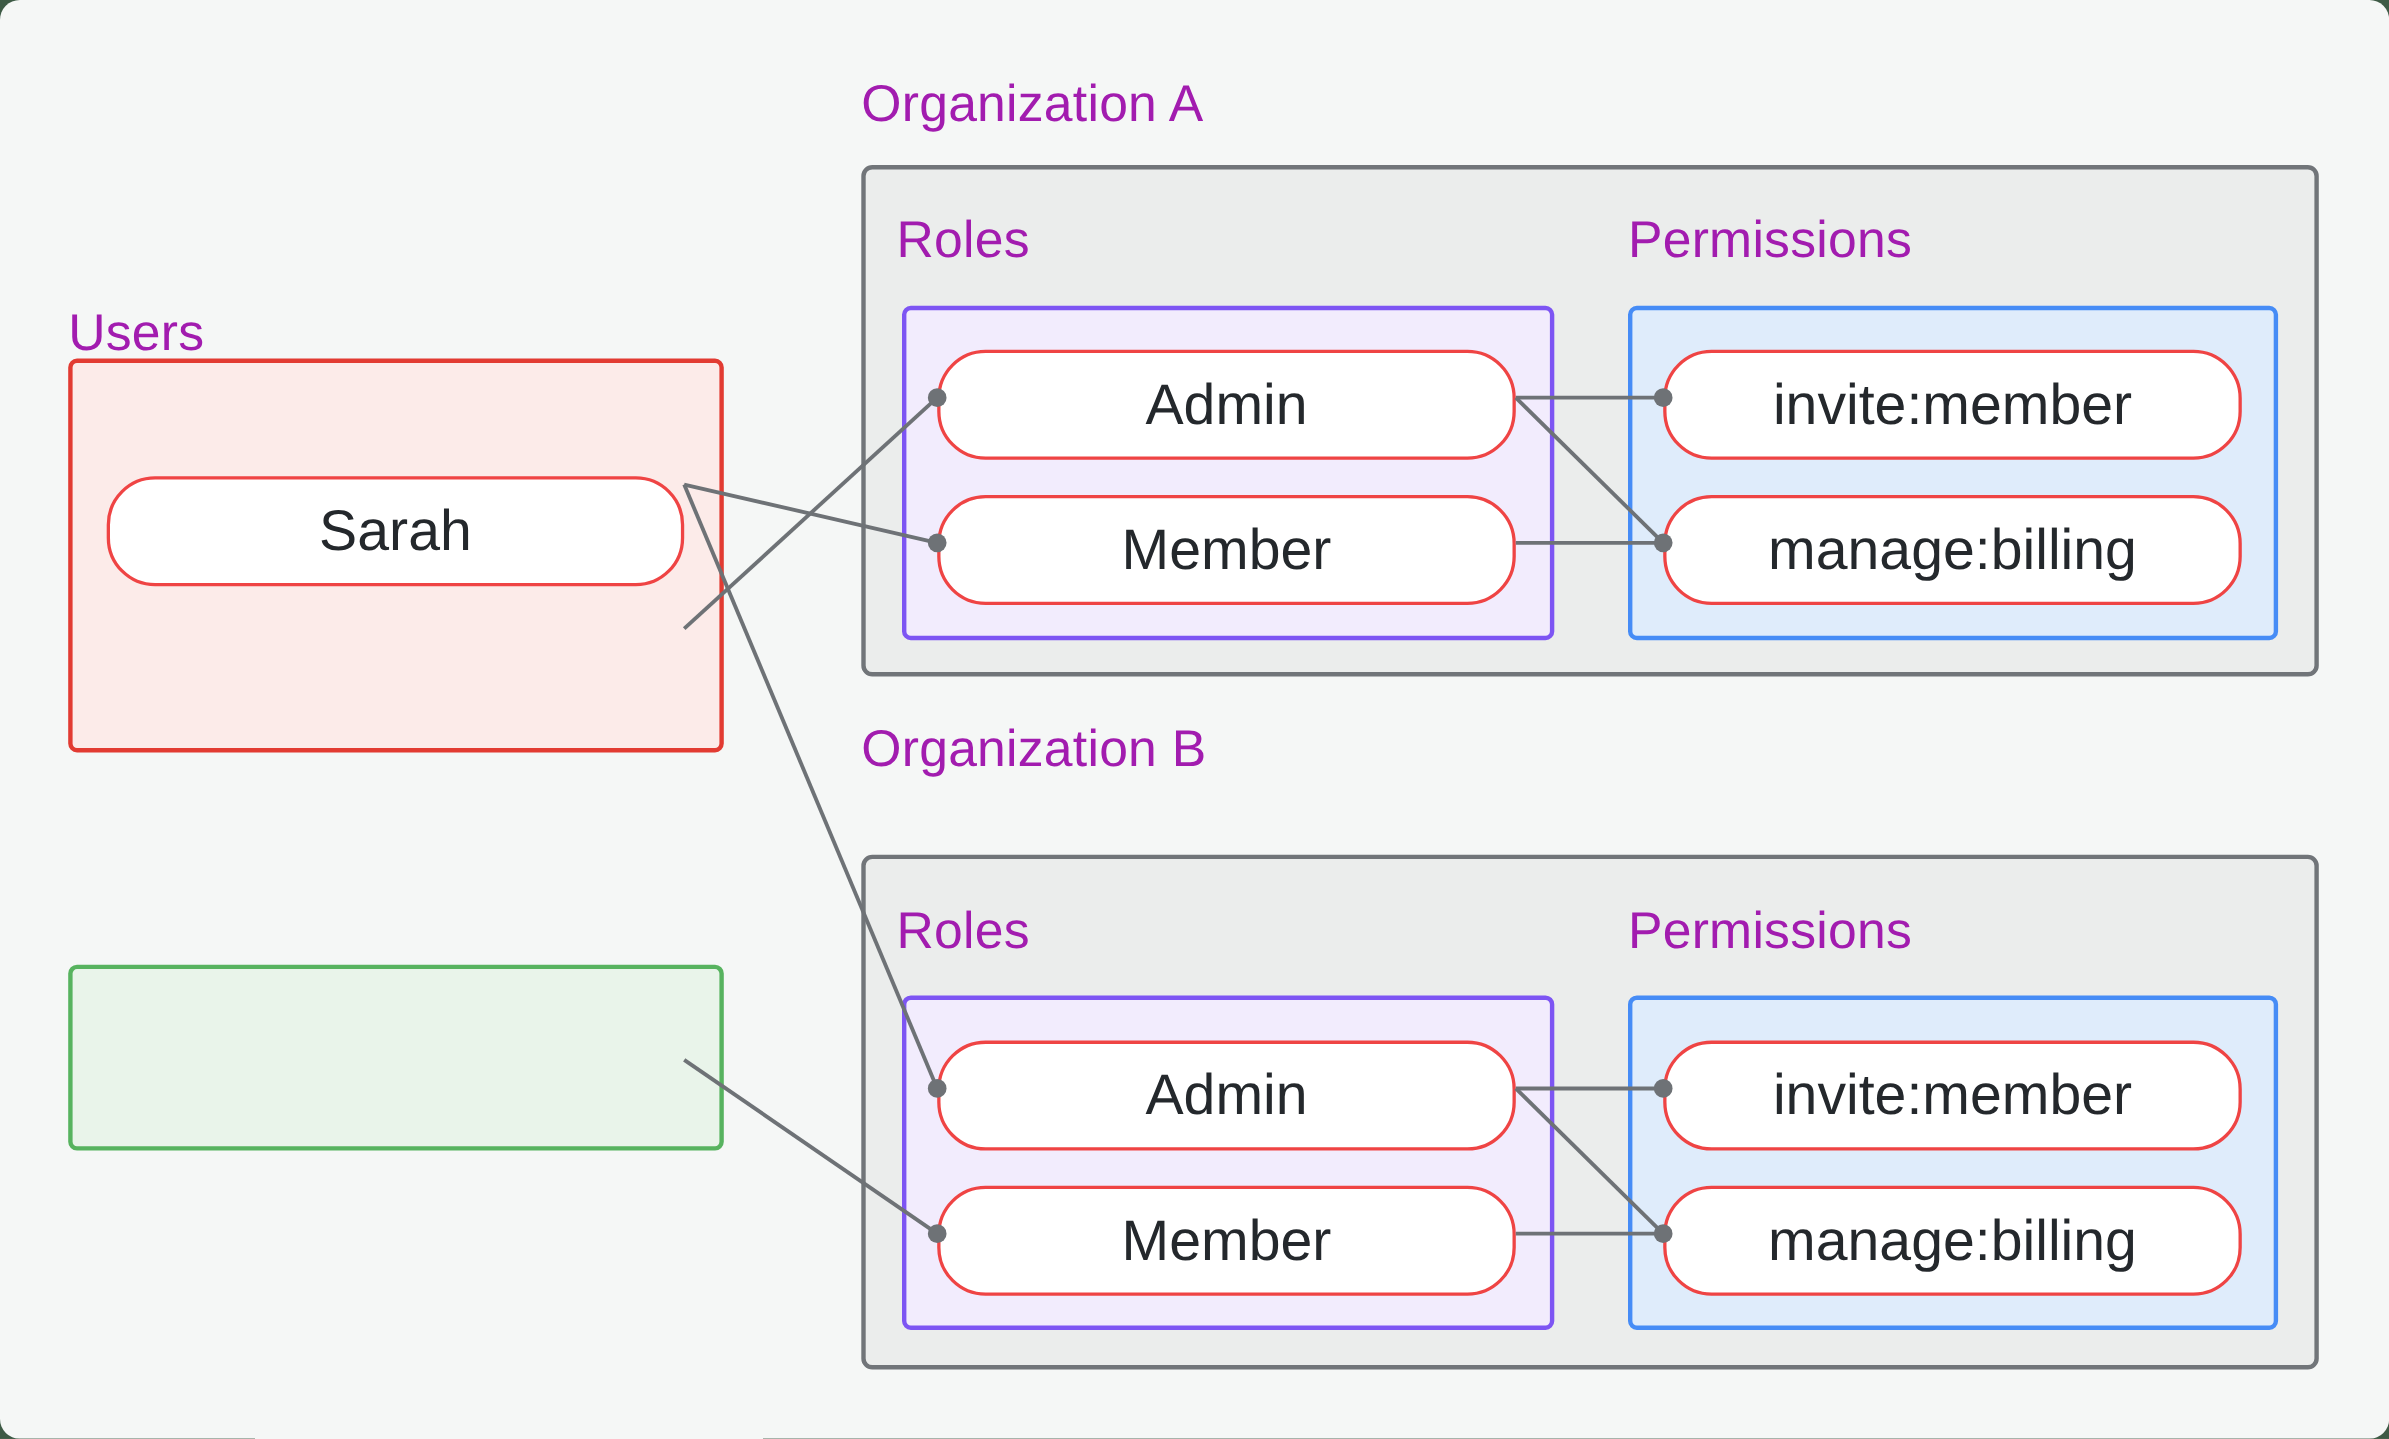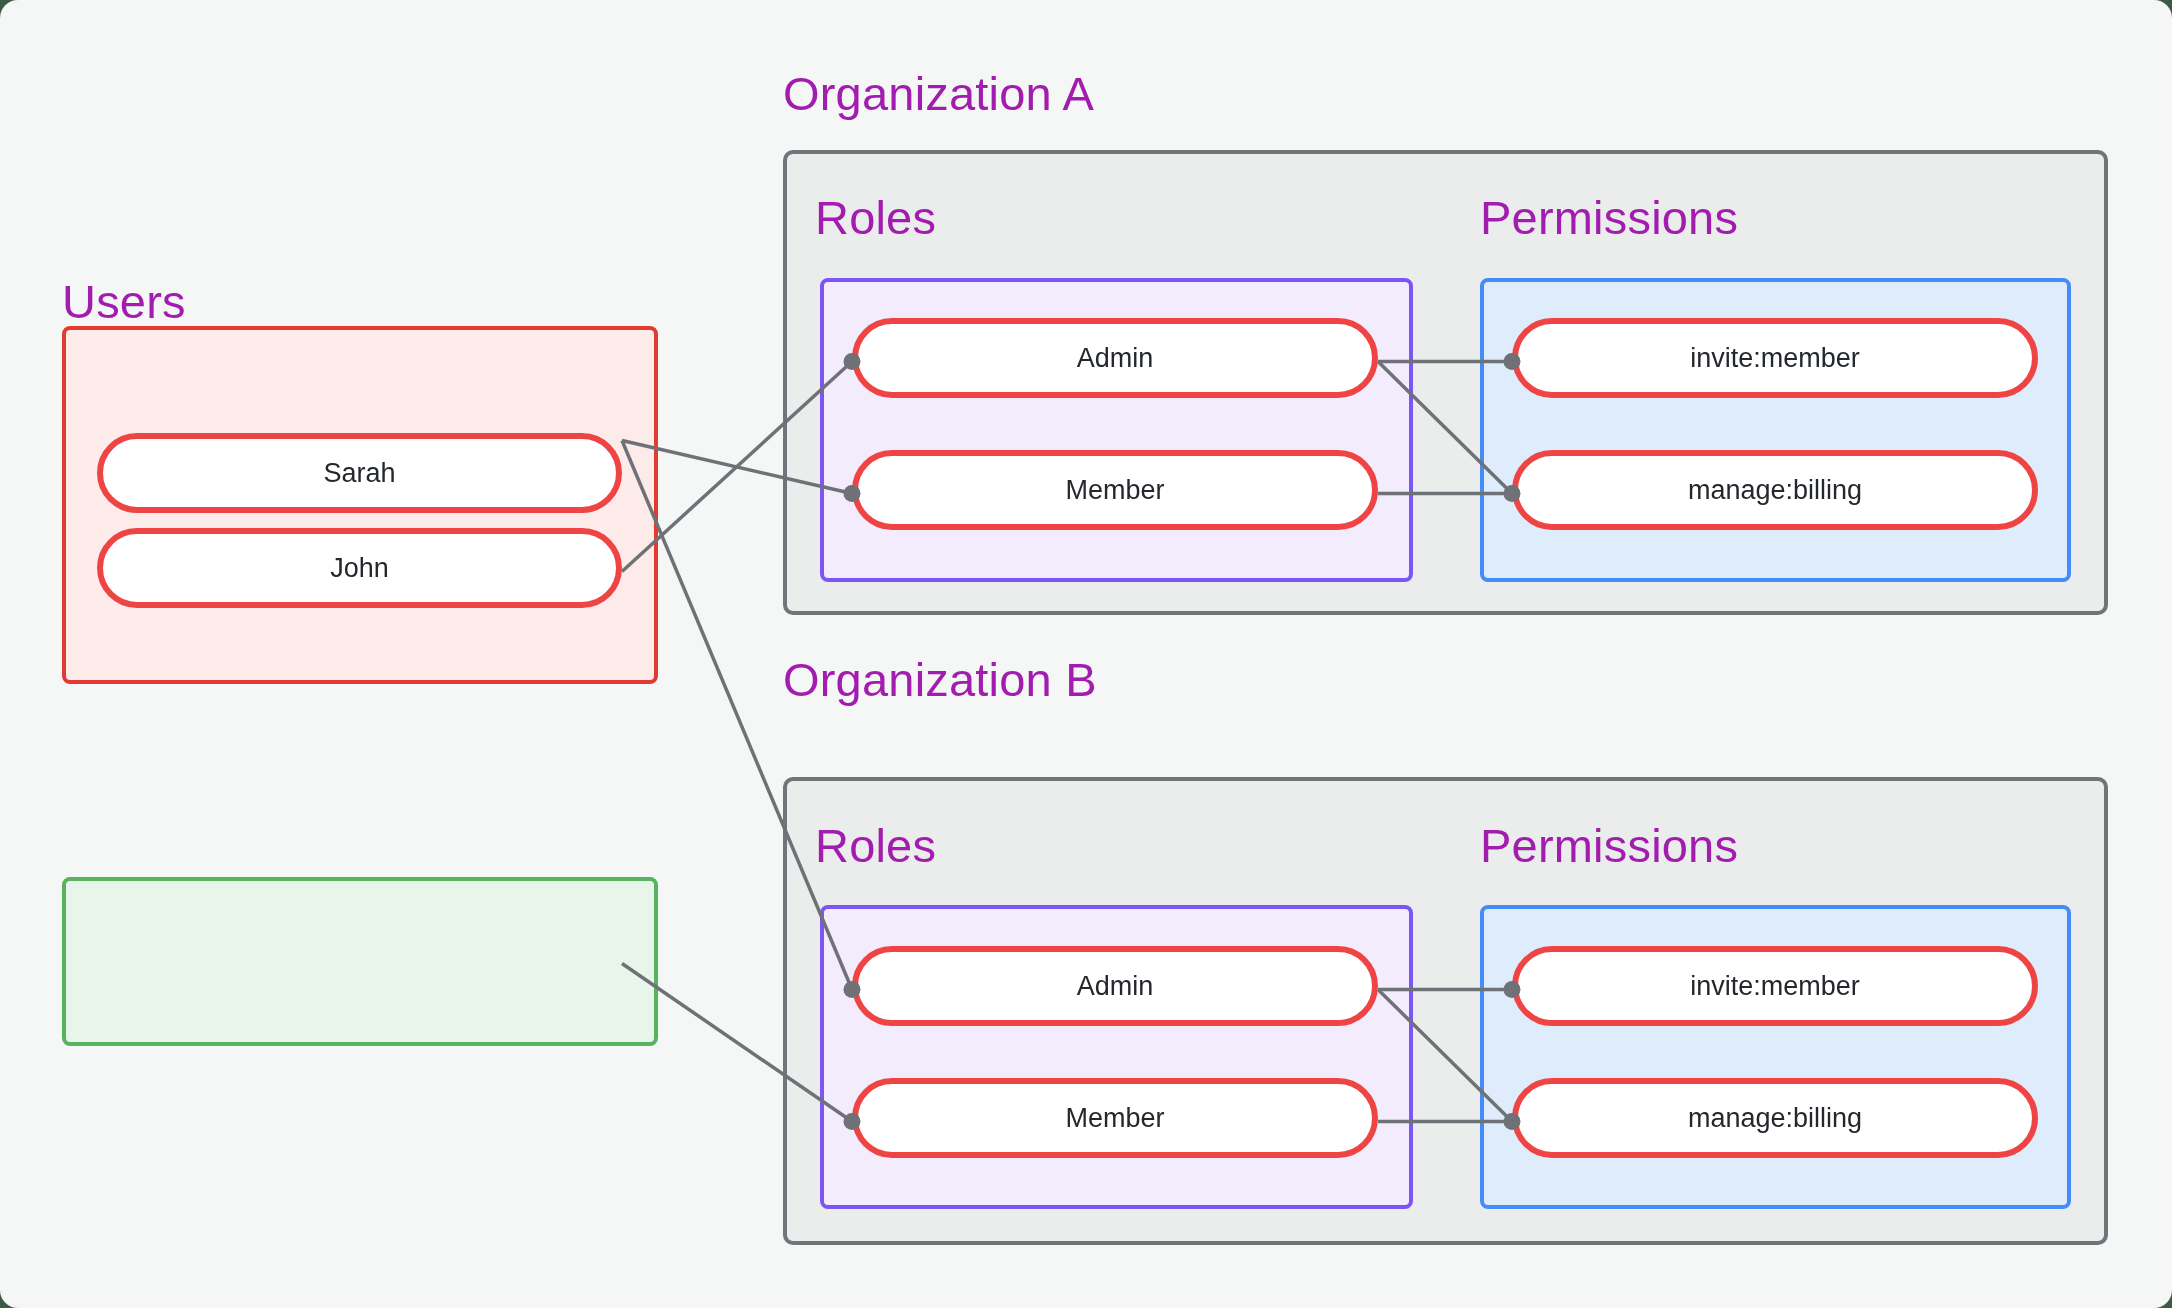--- a/index.html
+++ b/index.html
@@ -36,28 +36,28 @@
   .users-box       { border: 4px solid #e23b32; background: #fcebe9; }
   .m2m-box         { border: 4px solid #57b35f; background: #e9f4ea; }
   .org-box         { border: 4px solid #717579; background: #ebedec; border-radius: 10px; }
   .roles-box       { border: 4px solid #7d55f3; background: #f2ecfd; }
   .permissions-box { border: 4px solid #468cf6; background: #dfecfb; }
 
   .pill {
     position: absolute;
     box-sizing: border-box;
     width: 525px;
-    height: 80px;
+    height: 100px;
     background: #ffffff;
-    border: 6px solid #ef4444;
+    border: 3px solid #ef4444;
     border-radius: 44px;
     display: flex;
     align-items: center;
     justify-content: center;
-    font-size: 27px;
+    font-size: 52px;
     font-weight: 400;
     color: #24282c;
     white-space: nowrap;
   }
   .pill-wide { width: 526px; }
 
   .edges {
     position: absolute;
     left: 0; top: 0;
     width: 2172px;
@@ -71,21 +71,20 @@
 </head>
 <body>
 
 <div class="stage">
 
   <div class="section-label" style="left:62px; top:246px;margin-top:32px;">Users</div>
 
   <div class="group-box users-box" style="left:62px; top:326px; width:596px; height:358px;"></div>
 
   <div class="pill" style="left:97px; top:397px;margin-top:36px;">Sarah</div>
-  <div class="pill" style="left:97px; top:528px;">John</div>
 
 
   <div class="group-box m2m-box" style="left:62px; top:877px; width:596px; height:169px;"></div>
 
 
   <div class="section-label" style="left:783px; top:70px;">Organization A</div>
 
   <div class="group-box org-box" style="left:783px; top:150px; width:1325px; height:465px;"></div>
 
   <div class="section-label" style="left:815px; top:194px;">Roles</div>

